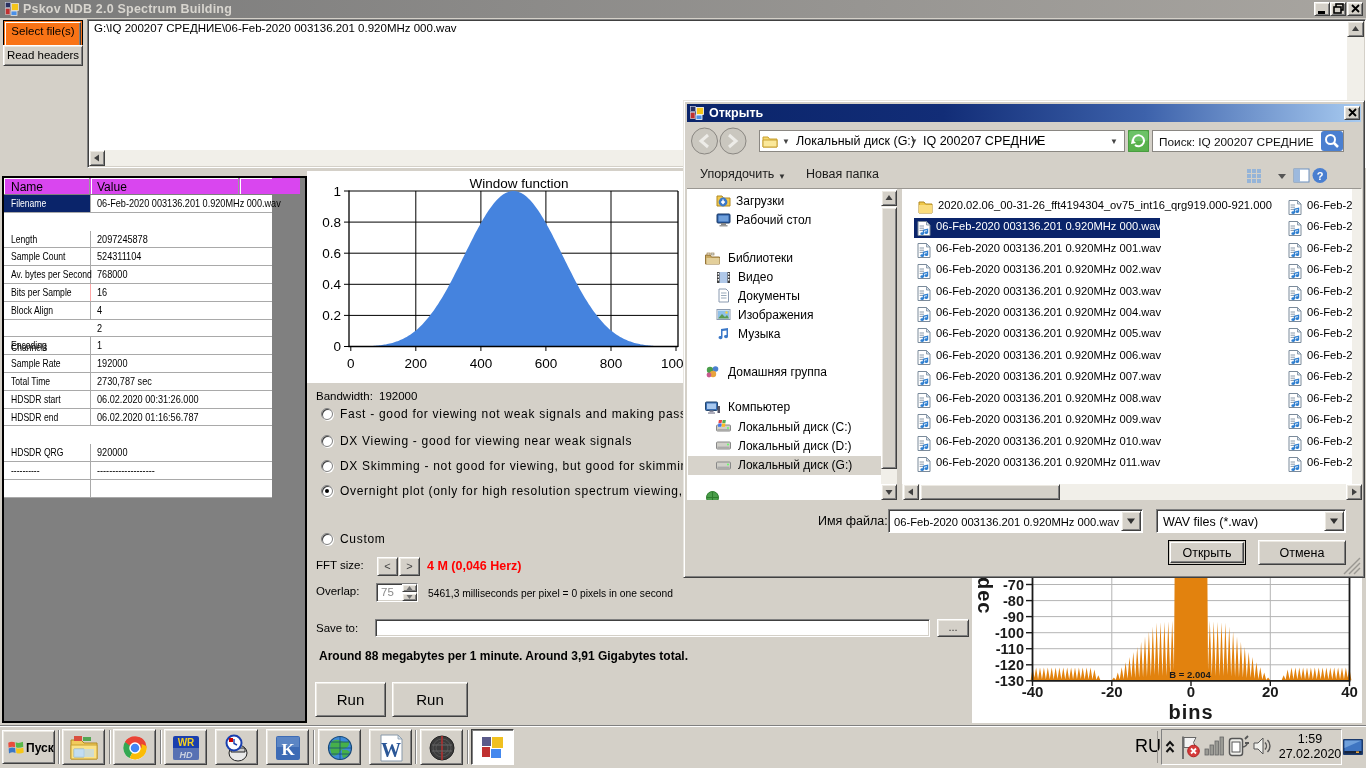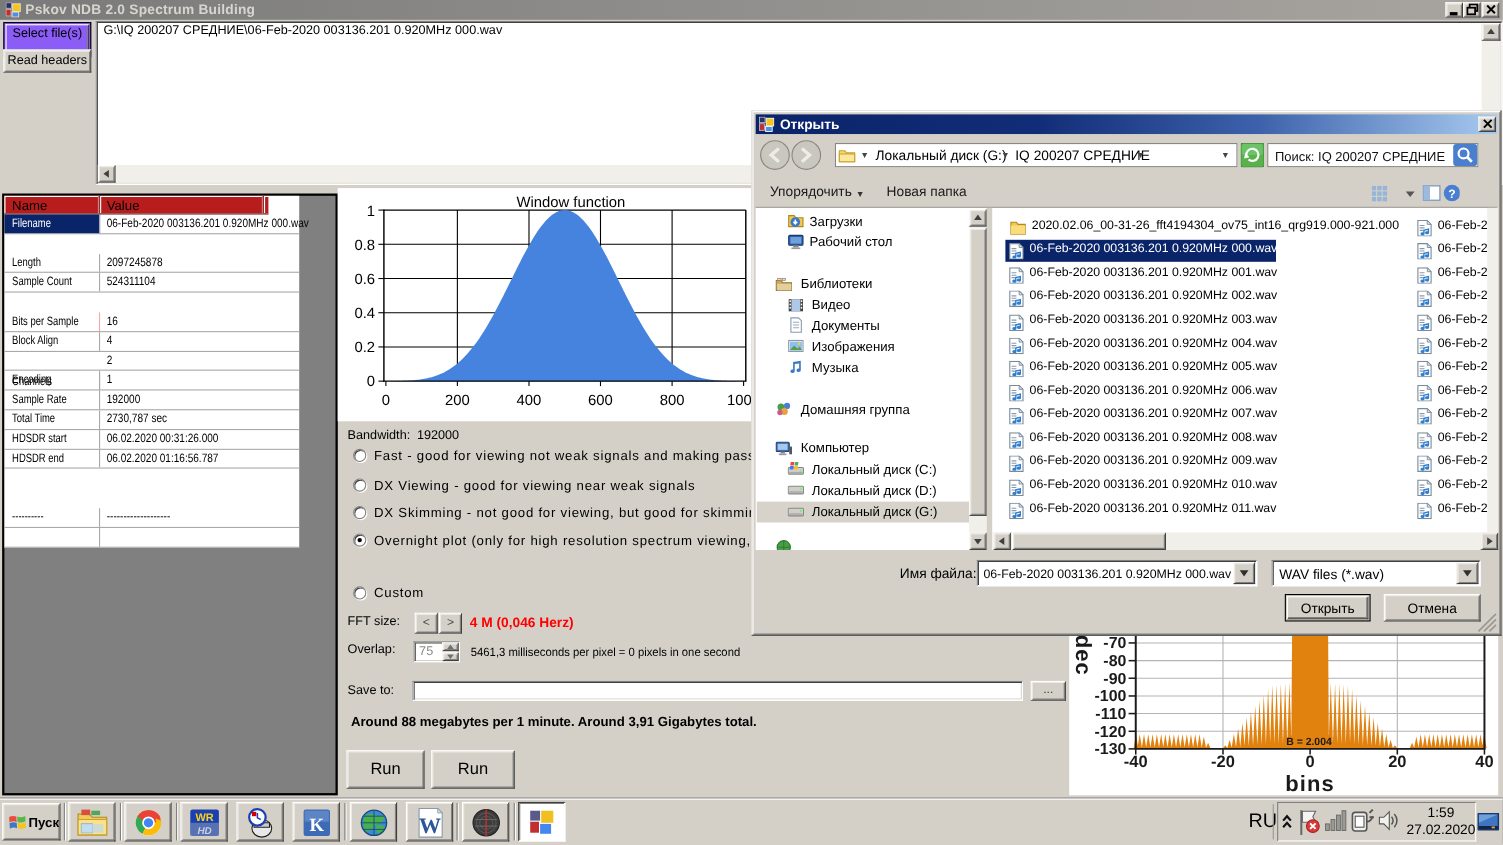--- a/index.html
+++ b/index.html
@@ -27,21 +27,21 @@
       <rect x="4" y="1" width="7" height="6" fill="none" stroke="#000" stroke-width="1.6"></rect>
       <rect x="2" y="4" width="7" height="6" fill="#d4d0c8" stroke="#000" stroke-width="1.6"></rect>
     </svg>
   </div>
 <div class="abs raised" style="left:1347px;top:2px;width:16px;height:14px">
     <svg width="14" height="12" style="position:absolute;left:1px;top:0">
       <path d="M3,2 L10,9 M10,2 L3,9" stroke="#000" stroke-width="1.8"></path>
     </svg>
   </div>
 
-<div class="abs" style="left:3px;top:20px;width:80px;height:32px;background:#8b5cf6;border:1px solid #000">
+<div class="abs" style="left:3px;top:20px;width:80px;height:32px;background:#f97316;border:1px solid #000">
  <div class="abs" style="left:1px;top:1px;right:1px;bottom:1px;border:1px solid;border-color:#fff #404040 #404040 #fff;box-shadow:inset -1px -1px 0 #808080"></div>
  <div class="abs t11" style="left:0;right:0;top:4px;text-align:center">Select file(s)</div>
 </div>
 <div class="abs raised" style="left:3px;top:45px;width:80px;height:21px">
     <div class="abs t11" style="left:0;right:0;top:3px;text-align:center">Read headers</div>
   </div>
 
 <div class="abs sunk" style="left:87px;top:19px;width:1279px;height:149px"></div>
 <div class="abs" style="left:94px;top:22px;font-size:11.5px;color:#000">G:\IQ 200207 СРЕДНИЕ\06-Feb-2020 003136.201 0.920MHz 000.wav</div>
 
@@ -56,21 +56,21 @@
 <div class="abs" style="left:89px;top:150px;width:1258px;height:16px;background:#f1efe9"></div>
 <div class="abs raised" style="left:89px;top:150px;width:16px;height:16px"><svg width="14" height="14">
       <path d="M4,7 L9,3.5 L9,10.5 Z" fill="#404040"></path>
     </svg></div>
 <div class="abs raised" style="left:1331px;top:150px;width:16px;height:16px"><svg width="14" height="14">
       <path d="M10,7 L5,3.5 L5,10.5 Z" fill="#404040"></path>
     </svg></div>
 
 <div class="abs" style="left:2px;top:176px;width:305px;height:547px;background:#808080;border:2px solid #000"></div>
 <div class="abs" style="left:4px;top:178px;width:268px;height:320px;background:#fff">
-<div class="abs" style="left:0;top:0;width:240px;height:17px;background:#b91c1c;border-bottom:1px solid #808080">
+<div class="abs" style="left:0;top:0;width:296px;height:17px;background:#d946ef;border-bottom:1px solid #808080">
 <div class="abs" style="left:0;top:0;width:86px;height:16px;border-right:1px solid #9a9a9a;box-shadow:inset 1px 1px 0 #fff">
         <span class="t11" style="position:absolute;left:7px;top:2px;font-size:12px">Name</span>
       </div>
 <div class="abs" style="left:87px;top:0;width:148px;height:16px;border-right:1px solid #9a9a9a;box-shadow:inset 1px 1px 0 #fff">
         <span class="t11" style="position:absolute;left:6px;top:2px;font-size:12px">Value</span>
       </div>
 <div class="abs" style="left:236px;top:0;width:32px;height:16px;box-shadow:inset 1px 1px 0 #fff"></div>
 </div>
 <div class="abs" style="left:0;top:17.0px;width:268px;height:17.8px;border-bottom:1px solid #a9a9a9">
 <div class="abs" style="left:0;top:0;width:87px;height:16.8px;border-right:1px solid #a9a9a9;background:#0a246a;color:#fff">
@@ -89,20 +89,28 @@
       </div>
 </div>
 <div class="abs" style="left:0;top:70.4px;width:268px;height:17.8px;border-bottom:1px solid #a9a9a9">
 <div class="abs" style="left:0;top:0;width:87px;height:16.8px;border-right:1px solid #a9a9a9;">
         <span style="position:absolute;left:7px;top:2px;font-size:11px;white-space:nowrap;display:inline-block;transform:scaleX(0.78);transform-origin:0 0">Sample Count</span>
       </div>
 <div class="abs" style="left:88px;top:0;width:180px;height:16.8px">
         <span style="position:absolute;left:5px;top:2px;font-size:11px;white-space:nowrap;display:inline-block;transform:scaleX(0.83);transform-origin:0 0">524311104</span>
       </div>
 </div>
+<div class="abs" style="left:0;top:88.2px;width:268px;height:17.8px;border-bottom:1px solid #a9a9a9">
+<div class="abs" style="left:0;top:0;width:87px;height:16.8px;border-right:1px solid #a9a9a9;">
+        <span style="position:absolute;left:7px;top:2px;font-size:11px;white-space:nowrap;display:inline-block;transform:scaleX(0.78);transform-origin:0 0">Av. bytes per Second</span>
+      </div>
+<div class="abs" style="left:88px;top:0;width:180px;height:16.8px">
+        <span style="position:absolute;left:5px;top:2px;font-size:11px;white-space:nowrap;display:inline-block;transform:scaleX(0.83);transform-origin:0 0">768000</span>
+      </div>
+</div>
 <div class="abs" style="left:0;top:106.0px;width:268px;height:17.8px;border-bottom:1px solid #a9a9a9">
 <div class="abs" style="left:0;top:0;width:87px;height:16.8px;border-right:1px solid #fca5a5;">
         <span style="position:absolute;left:7px;top:2px;font-size:11px;white-space:nowrap;display:inline-block;transform:scaleX(0.78);transform-origin:0 0">Bits per Sample</span>
       </div>
 <div class="abs" style="left:88px;top:0;width:180px;height:16.8px">
         <span style="position:absolute;left:5px;top:2px;font-size:11px;white-space:nowrap;display:inline-block;transform:scaleX(0.83);transform-origin:0 0">16</span>
       </div>
 </div>
 <div class="abs" style="left:0;top:123.8px;width:268px;height:17.8px;border-bottom:1px solid #a9a9a9">
 <div class="abs" style="left:0;top:0;width:87px;height:16.8px;border-right:1px solid #a9a9a9;">
@@ -151,20 +159,28 @@
 <div class="abs" style="left:88px;top:0;width:180px;height:16.8px">
         <span style="position:absolute;left:5px;top:2px;font-size:11px;white-space:nowrap;display:inline-block;transform:scaleX(0.83);transform-origin:0 0">06.02.2020 00:31:26.000</span>
       </div>
 </div>
 <div class="abs" style="left:0;top:230.6px;width:268px;height:17.8px;border-bottom:1px solid #a9a9a9">
 <div class="abs" style="left:0;top:0;width:87px;height:16.8px;border-right:1px solid #a9a9a9;">
         <span style="position:absolute;left:7px;top:2px;font-size:11px;white-space:nowrap;display:inline-block;transform:scaleX(0.78);transform-origin:0 0">HDSDR end</span>
       </div>
 <div class="abs" style="left:88px;top:0;width:180px;height:16.8px">
         <span style="position:absolute;left:5px;top:2px;font-size:11px;white-space:nowrap;display:inline-block;transform:scaleX(0.83);transform-origin:0 0">06.02.2020 01:16:56.787</span>
+      </div>
+</div>
+<div class="abs" style="left:0;top:266.2px;width:268px;height:17.8px;border-bottom:1px solid #a9a9a9">
+<div class="abs" style="left:0;top:0;width:87px;height:16.8px;border-right:1px solid #a9a9a9;">
+        <span style="position:absolute;left:7px;top:2px;font-size:11px;white-space:nowrap;display:inline-block;transform:scaleX(0.78);transform-origin:0 0">HDSDR QRG</span>
+      </div>
+<div class="abs" style="left:88px;top:0;width:180px;height:16.8px">
+        <span style="position:absolute;left:5px;top:2px;font-size:11px;white-space:nowrap;display:inline-block;transform:scaleX(0.83);transform-origin:0 0">920000</span>
       </div>
 </div>
 <div class="abs" style="left:0;top:284.0px;width:268px;height:17.8px;border-bottom:1px solid #a9a9a9">
 <div class="abs" style="left:0;top:0;width:87px;height:16.8px;border-right:1px solid #a9a9a9;">
         <span style="position:absolute;left:7px;top:2px;font-size:11px;white-space:nowrap;display:inline-block;transform:scaleX(0.78);transform-origin:0 0">----------</span>
       </div>
 <div class="abs" style="left:88px;top:0;width:180px;height:16.8px">
         <span style="position:absolute;left:5px;top:2px;font-size:11px;white-space:nowrap;display:inline-block;transform:scaleX(0.83);transform-origin:0 0">-------------------</span>
       </div>
 </div>

